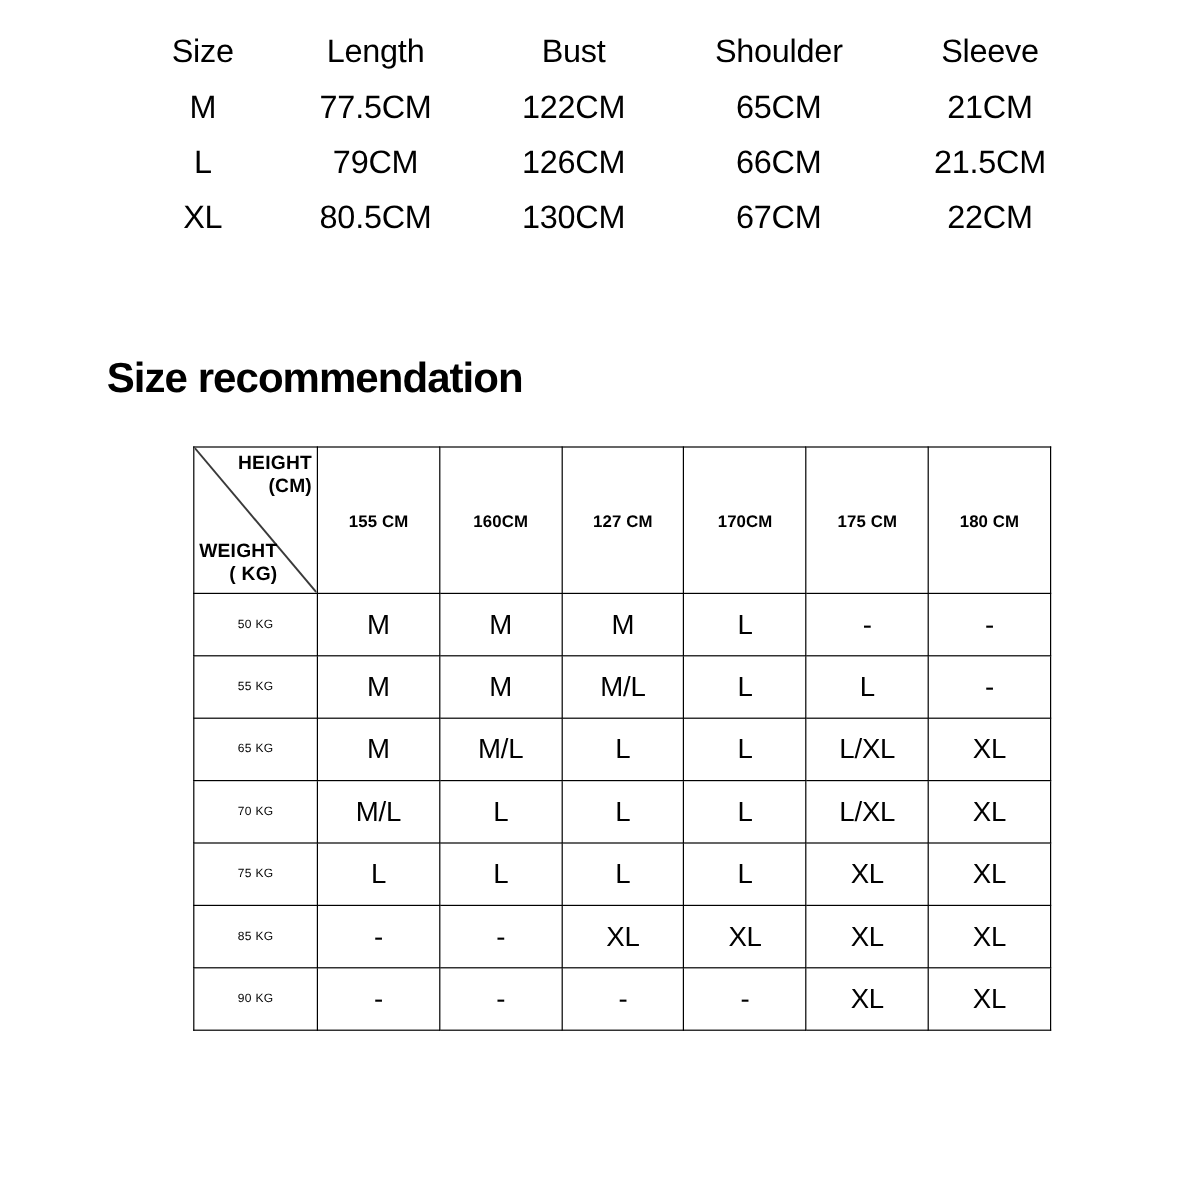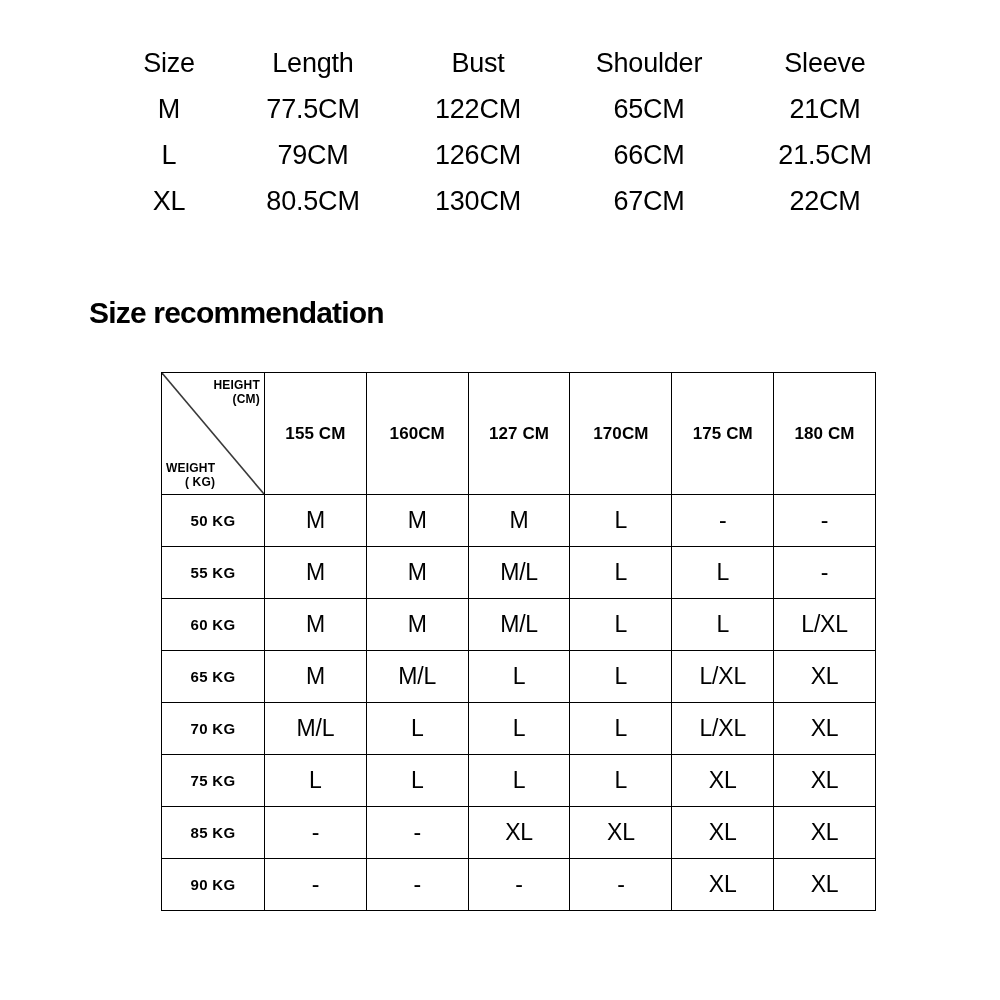--- a/index.html
+++ b/index.html
@@ -14,21 +14,21 @@
     position: relative;
     font-family: "Liberation Sans", sans-serif;
     color: #000000;
     overflow: hidden;
   }
 
   
   #measurements-table {
     position: absolute;
     left: 110px;
-    top: 40px;
+    top: 20px;
     width: 800px;
     border-collapse: collapse;
     table-layout: fixed;
   }
   #measurements-table td,
   #measurements-table th {
     border: 0;
     padding: 0;
     height: 46px;
     line-height: 46px;
@@ -47,21 +47,21 @@
   #measurements-table col.c-shoulder { width: 182px; }
   #measurements-table col.c-sleeve   { width: 170px; }
 
   
   #size-recommendation-heading {
     position: absolute;
     left: 89px;
     top: 296px;
     margin: 0;
     font-family: "Liberation Sans", sans-serif;
-    font-size: 30px;
+    font-size: 35px;
     font-weight: 700;
     letter-spacing: -0.8px;
     color: #000;
     white-space: nowrap;
   }
 
   
   #recommendation-table {
     position: absolute;
     left: 161px;
@@ -91,52 +91,52 @@
   }
   td.corner-cell .diag-svg {
     position: absolute;
     inset: 0;
     width: 100%;
     height: 100%;
     display: block;
   }
   td.corner-cell .axis-label {
     position: absolute;
-    font-size: 12px;
+    font-size: 16px;
     font-weight: 700;
     line-height: 1.18;
     letter-spacing: 0.2px;
     white-space: nowrap;
     z-index: 2;
   }
   td.corner-cell .axis-label.height-label {
     top: 5px;
     right: 4px;
     text-align: right;
   }
   td.corner-cell .axis-label.weight-label {
     bottom: 5px;
     left: 4px;
     text-align: right;
   }
 
   
   th.height-header {
     height: 121px;
-    font-size: 17px;
+    font-size: 14px;
     font-weight: 700;
     letter-spacing: 0.1px;
     white-space: nowrap;
   }
 
   
   th.weight-header {
     height: 51px;
-    font-size: 15px;
-    font-weight: 700;
+    font-size: 10px;
+    font-weight: 400;
     letter-spacing: 0.3px;
     white-space: nowrap;
   }
 
   
   td.size-cell {
     height: 51px;
     font-size: 23px;
     font-weight: 400;
     letter-spacing: -0.2px;
@@ -236,29 +236,20 @@
     <tr>
       <th class="weight-header">55 KG</th>
       <td class="size-cell">M</td>
       <td class="size-cell">M</td>
       <td class="size-cell">M/L</td>
       <td class="size-cell">L</td>
       <td class="size-cell">L</td>
       <td class="size-cell">-</td>
     </tr>
     <tr>
-      <th class="weight-header">60 KG</th>
-      <td class="size-cell">M</td>
-      <td class="size-cell">M</td>
-      <td class="size-cell">M/L</td>
-      <td class="size-cell">L</td>
-      <td class="size-cell">L</td>
-      <td class="size-cell">L/XL</td>
-    </tr>
-    <tr>
       <th class="weight-header">65 KG</th>
       <td class="size-cell">M</td>
       <td class="size-cell">M/L</td>
       <td class="size-cell">L</td>
       <td class="size-cell">L</td>
       <td class="size-cell">L/XL</td>
       <td class="size-cell">XL</td>
     </tr>
     <tr>
       <th class="weight-header">70 KG</th>

